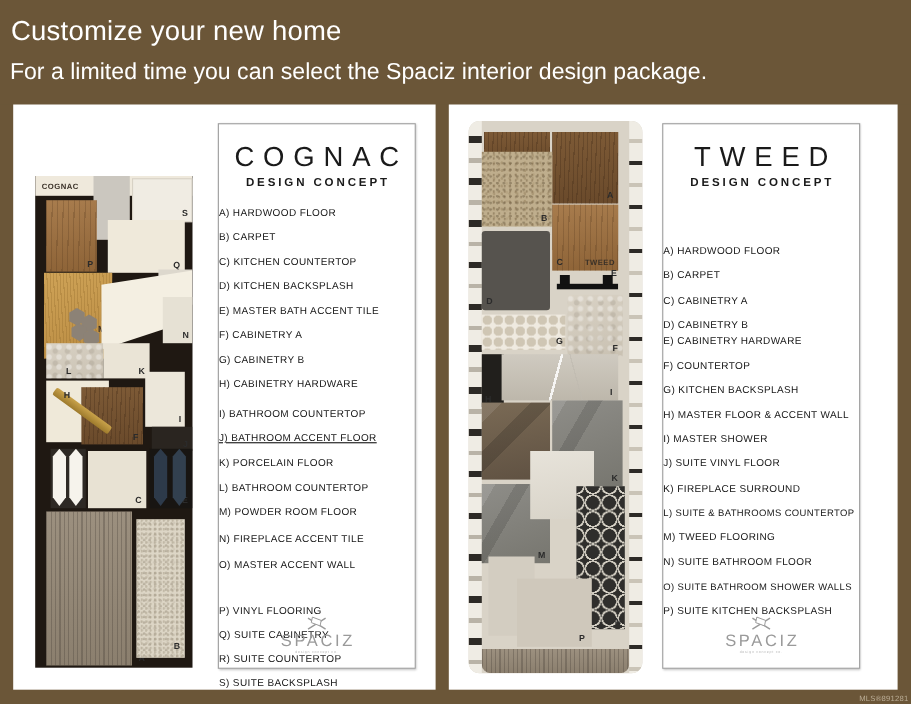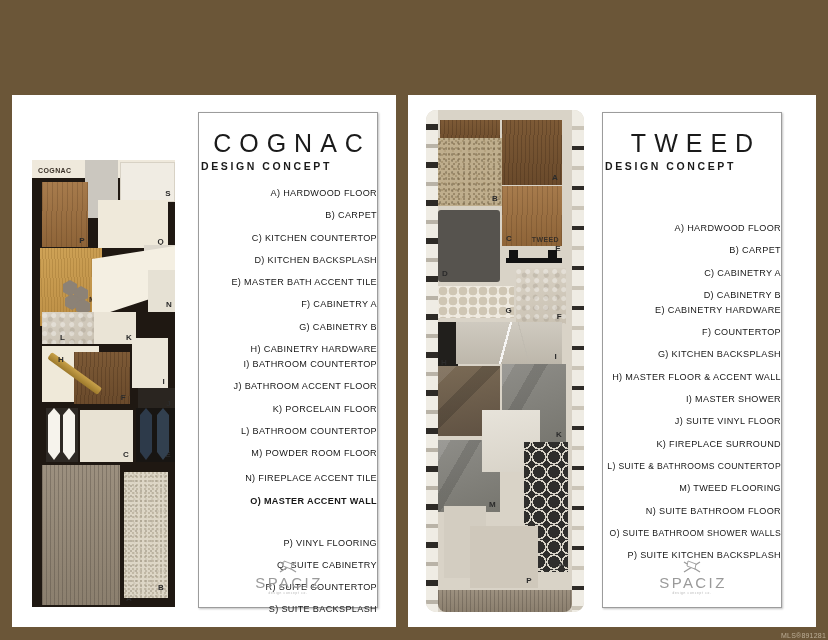--- a/index.html
+++ b/index.html
@@ -66,35 +66,35 @@
   }
   .concept-title {
     text-align: center;
     font-size: 25px;
     letter-spacing: 8px;
     color: #1a1a1a;
     font-weight: 400;
     text-indent: 8px;
   }
   .concept-subtitle {
-    text-align: left;
+    text-align: center;
     font-size: 10.5px;
     letter-spacing: 2.6px;
     color: #1a1a1a;
     font-weight: 700;
     text-indent: 2px;
     margin-top: 2px;
   }
   .concept-list {
     list-style: none;
     margin: 0;
     padding: 0;
   }
   .concept-list li {
-    text-align: right;
+    text-align: left;
     font-size: 9.1px;
     letter-spacing: 0.35px;
     color: #161616;
     white-space: nowrap;
   }
 
   
   .spaciz {
     position: absolute;
     left: 0; right: 0;
@@ -243,20 +243,24 @@
     opacity: 0.85;
     letter-spacing: 0.2px;
     font-family: "Liberation Sans", sans-serif;
   }
 </style>
 </head>
 <body>
 
 <div id="stage">
 
+  <div class="header">
+    <div class="header-title">Customize your new home</div>
+    <div class="header-sub">For a limited time you can select the Spaciz interior design package.</div>
+  </div>
 
   <div class="panel panel-left">
 
     <div class="board" style="left:20px; top:65px; width:143px; height:447px; background:#1f1812;">
 
       <div class="swatch" style="left:0;top:0;width:143px;height:18px;background:#efe9dc;"></div>
       <div class="brand-stamp" style="left:6px; top:7px;">COGNAC</div>
 
       <div class="swatch" style="left:88px;top:2px;width:55px;height:40px;background:#f0ece3;border:1px solid #d8d2c5;">
         <span class="lbl" style="right:3px;bottom:3px;">S</span>
@@ -360,28 +364,28 @@
       <div class="concept-title">COGNAC</div>
       <div class="concept-subtitle">DESIGN CONCEPT</div>
       <ul class="concept-list" style="margin-top:16px;">
         <li style="margin-bottom:12.3px;">A) HARDWOOD FLOOR</li>
         <li style="margin-bottom:12.3px;">B) CARPET</li>
         <li style="margin-bottom:12.3px;">C) KITCHEN COUNTERTOP</li>
         <li style="margin-bottom:12.3px;">D) KITCHEN BACKSPLASH</li>
         <li style="margin-bottom:12.3px;">E) MASTER BATH ACCENT TILE</li>
         <li style="margin-bottom:12.3px;">F) CABINETRY A</li>
         <li style="margin-bottom:12.3px;">G) CABINETRY B</li>
-        <li style="margin-bottom:5px;">H) CABINETRY HARDWARE</li>
+        <li style="margin-bottom:17px;">H) CABINETRY HARDWARE</li>
         <li style="margin-bottom:12.3px;">I) BATHROOM COUNTERTOP</li>
-        <li style="margin-bottom:12.3px;">J) BATHROOM ACCENT FLOOR</li>
+        <li style="margin-bottom:12.3px;text-decoration:underline;">J) BATHROOM ACCENT FLOOR</li>
         <li style="margin-bottom:12.3px;">K) PORCELAIN FLOOR</li>
         <li style="margin-bottom:12.3px;">L) BATHROOM COUNTERTOP</li>
         <li style="margin-bottom:15px;">M) POWDER ROOM FLOOR</li>
         <li style="margin-bottom:12.3px;">N) FIREPLACE ACCENT TILE</li>
-        <li style="margin-bottom:17px;font-weight:bold;">O) MASTER ACCENT WALL</li>
+        <li style="margin-bottom:17px;">O) MASTER ACCENT WALL</li>
         <li style="margin-bottom:12.3px;margin-top:32px;">P) VINYL FLOORING</li>
         <li style="margin-bottom:12.3px;">Q) SUITE CABINETRY</li>
         <li style="margin-bottom:12.3px;">R) SUITE COUNTERTOP</li>
         <li>S) SUITE BACKSPLASH</li>
       </ul>
       <div class="spaciz" style="bottom:12px;">
         <svg class="spaciz-mark" width="20" height="14" viewBox="0 0 20 14">
           <path d="M2 2 L18 12 M18 2 L2 12" stroke="#9a9a9a" stroke-width="1.3" fill="none"></path>
           <path d="M6 1 L14 4 L13 9 L5 6 Z" fill="#ffffff" stroke="#9a9a9a" stroke-width="0.9"></path>
         </svg>

